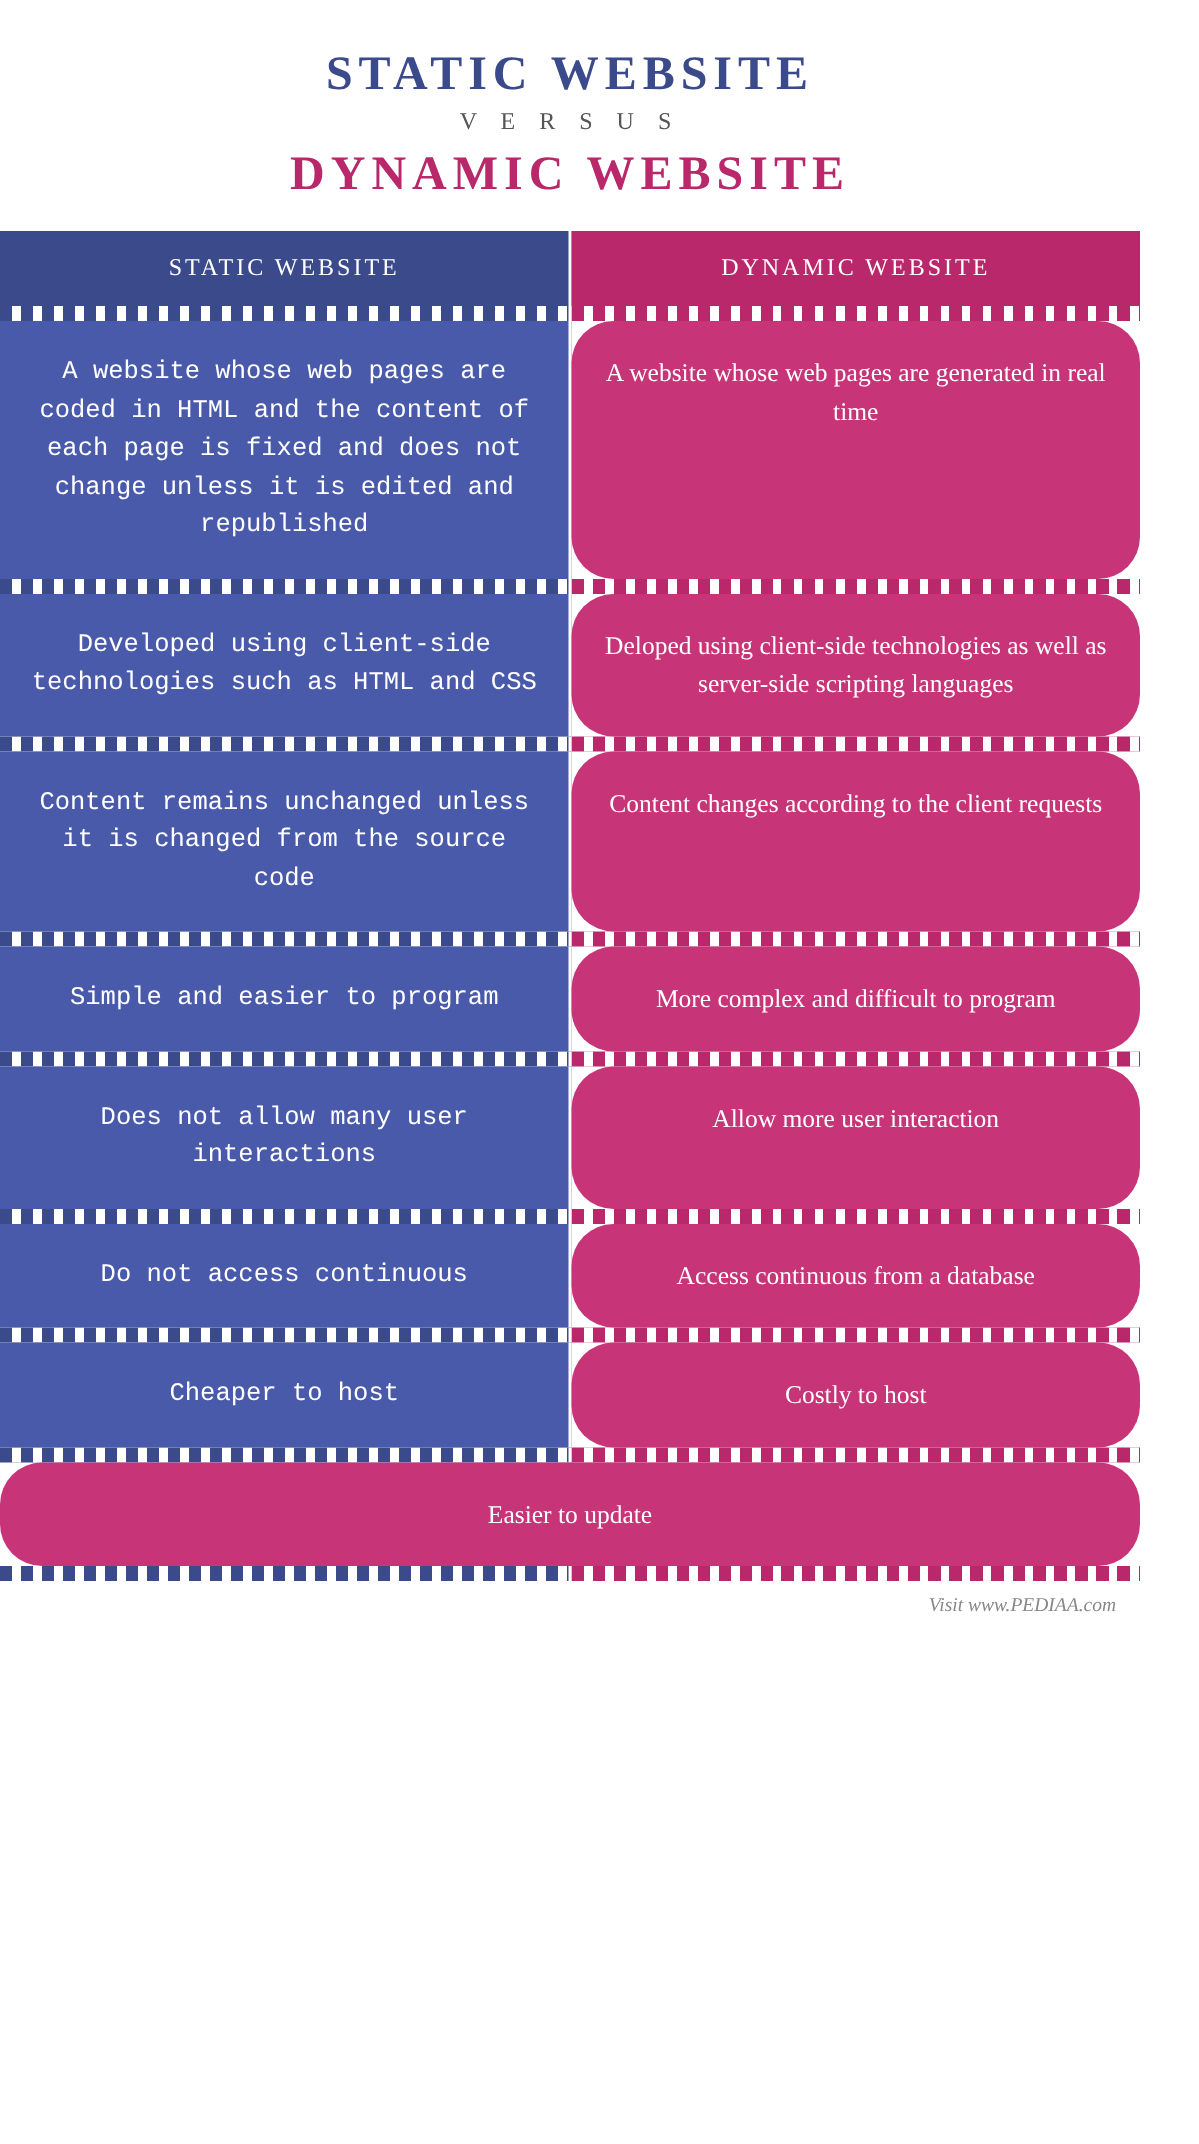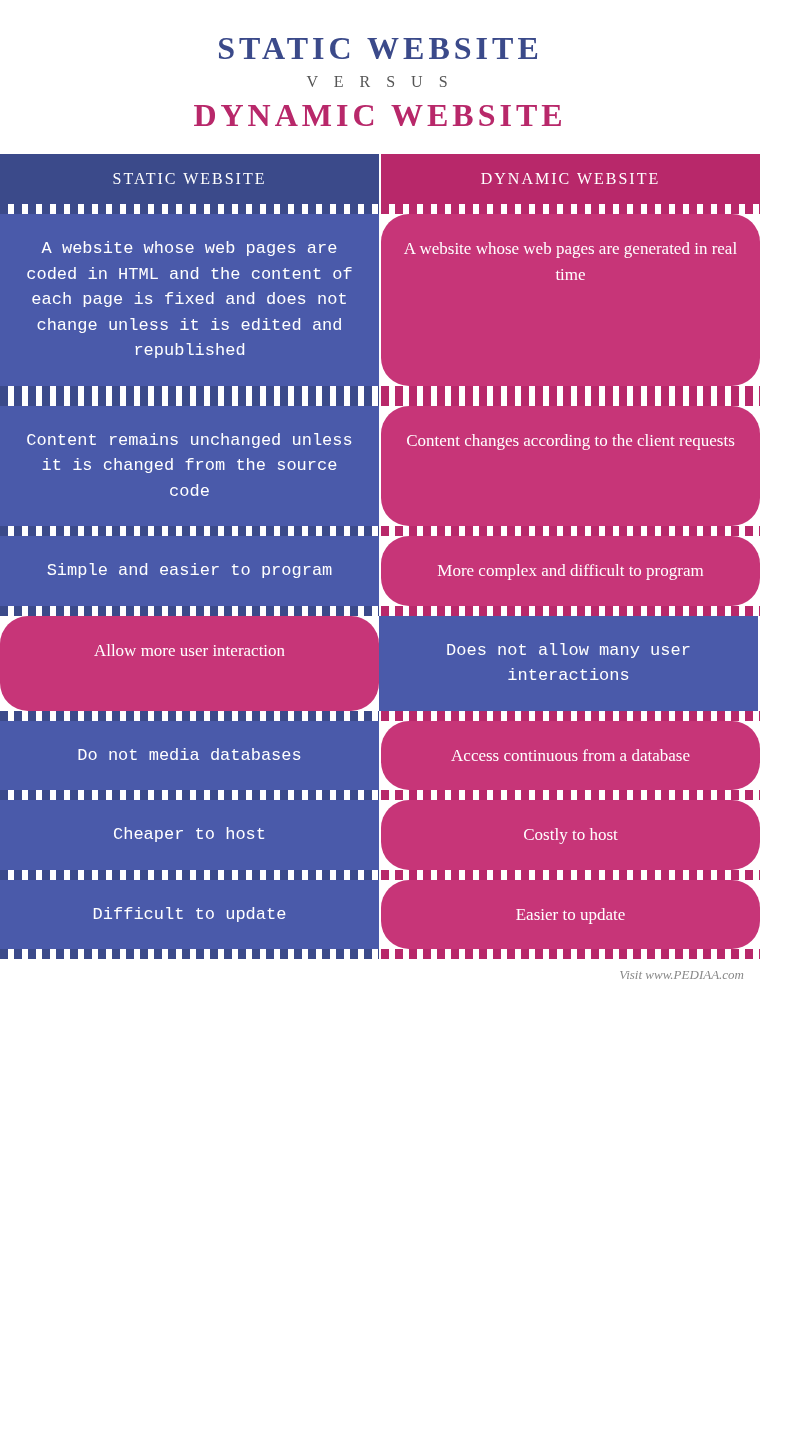--- a/index.html
+++ b/index.html
@@ -150,20 +150,24 @@
     <div class="divider-dynamic"></div>
   </div>
         <div class="row">
     <div class="cell cell-static">A website whose web pages are coded in HTML and the content of each page is fixed and does not change unless it is edited and republished</div>
     <div class="cell cell-dynamic">A website whose web pages are generated in real time</div>
   </div>
         <div class="row-divider">
     <div class="divider-static"></div>
     <div class="divider-dynamic"></div>
   </div>
+        <div class="row">
+    <div class="cell cell-static">Developed using client-side technologies such as HTML and CSS</div>
+    <div class="cell cell-dynamic">Deloped using client-side technologies as well as server-side scripting languages</div>
+  </div>
         <div class="row-divider">
     <div class="divider-static"></div>
     <div class="divider-dynamic"></div>
   </div>
         <div class="row">
     <div class="cell cell-static">Content remains unchanged unless it is changed from the source code</div>
     <div class="cell cell-dynamic">Content changes according to the client requests</div>
   </div>
         <div class="row-divider">
     <div class="divider-static"></div>
@@ -171,45 +175,44 @@
   </div>
         <div class="row">
     <div class="cell cell-static">Simple and easier to program</div>
     <div class="cell cell-dynamic">More complex and difficult to program</div>
   </div>
         <div class="row-divider">
     <div class="divider-static"></div>
     <div class="divider-dynamic"></div>
   </div>
         <div class="row">
+    <div class="cell cell-static">Does not allow many user interactions</div>
     <div class="cell cell-dynamic">Allow more user interaction</div>
-    <div class="cell cell-static">Does not allow many user interactions</div>
-  </div>
-        <div class="row-divider">
-    <div class="divider-static"></div>
-    <div class="divider-dynamic"></div>
-  </div>
-        <div class="row">
-    <div class="cell cell-static">Do not media databases</div>
+  </div>
+        <div class="row-divider">
+    <div class="divider-static"></div>
+    <div class="divider-dynamic"></div>
+  </div>
+        <div class="row">
+    <div class="cell cell-static">Do not access continuous</div>
     <div class="cell cell-dynamic">Access continuous from a database</div>
   </div>
         <div class="row-divider">
     <div class="divider-static"></div>
     <div class="divider-dynamic"></div>
   </div>
         <div class="row">
     <div class="cell cell-static">Cheaper to host</div>
     <div class="cell cell-dynamic">Costly to host</div>
   </div>
         <div class="row-divider">
     <div class="divider-static"></div>
     <div class="divider-dynamic"></div>
   </div>
         <div class="row">
-    <div class="cell cell-static">Difficult to update</div>
     <div class="cell cell-dynamic">Easier to update</div>
   </div>
         <div class="row-divider">
     <div class="divider-static"></div>
     <div class="divider-dynamic"></div>
   </div>
       </div>
   </div>
 
   <div class="footer">

